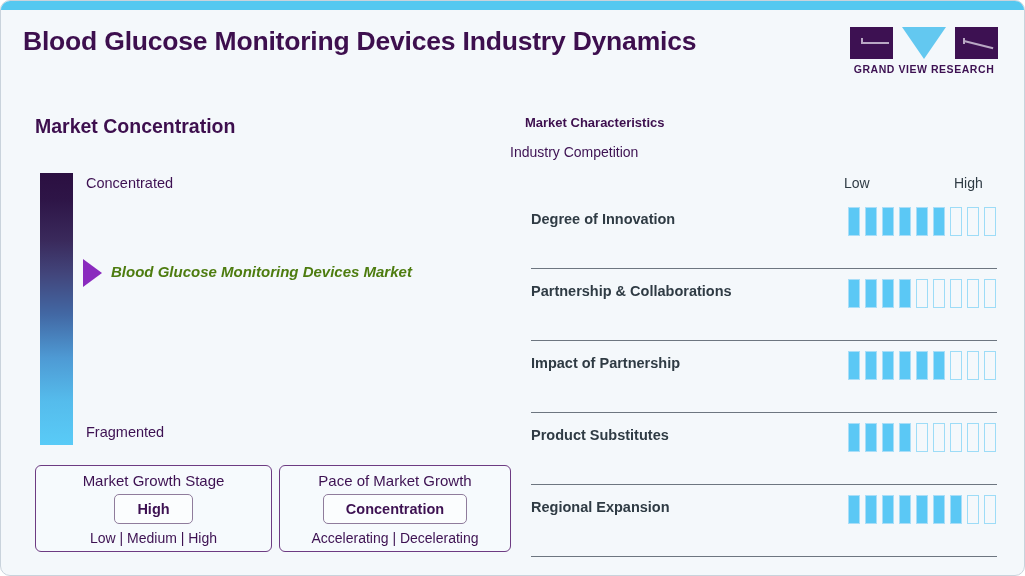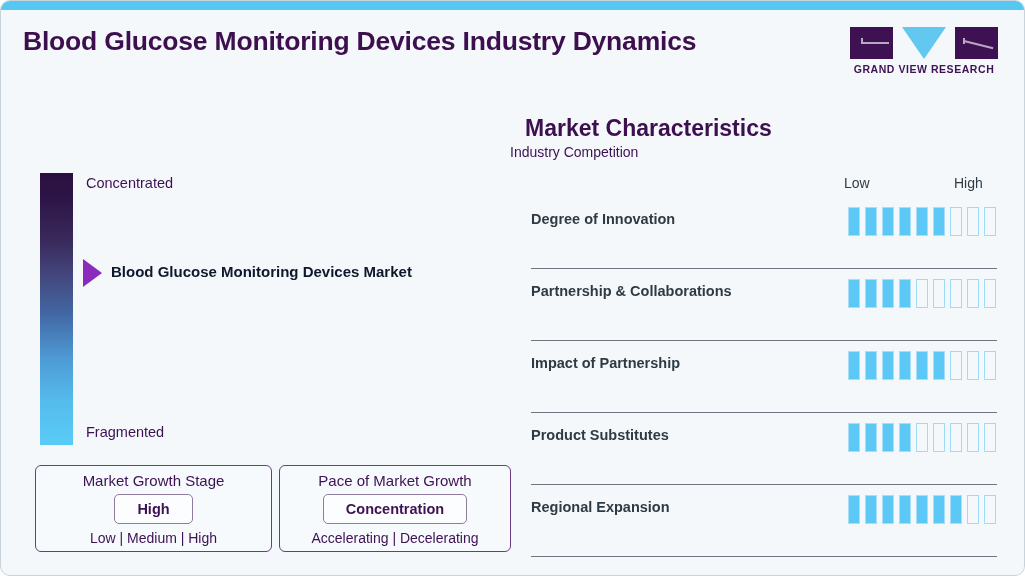--- a/index.html
+++ b/index.html
@@ -153,22 +153,23 @@
     border-top: 14px solid transparent;
     border-bottom: 14px solid transparent;
     border-left: 19px solid #8a2bbe;
   }
   #marker-label {
     position: absolute;
     left: 110px;
     top: 262px;
     font-size: 15px;
     font-weight: bold;
-    color: #0f172a;
-    white-space: nowrap;
+    color: #4d7c0f;
+    white-space: nowrap;
+    font-style: italic;
   }
 
   
   .stage-box {
     position: absolute;
     top: 464px;
     height: 87px;
     box-sizing: border-box;
     border: 1px solid #6d3b82;
     border-radius: 6px;
@@ -203,21 +204,21 @@
     font-size: 14px;
     color: #3d1152;
     white-space: nowrap;
   }
 
   
   #right-panel-title {
     position: absolute;
     left: 524px;
     top: 114px;
-    font-size: 23px;
+    font-size: 13px;
     font-weight: bold;
     color: #3d0f4e;
   }
   #right-panel-subtitle {
     position: absolute;
     left: 509px;
     top: 143px;
     font-size: 14px;
     color: #3d1152;
   }
@@ -295,20 +296,21 @@
       <div class="logo-notch" id="logo-g-notch-h"></div>
       <div class="logo-notch" id="logo-g-notch-v"></div>
       <div id="logo-v"></div>
       <div class="logo-block" id="logo-r"></div>
       <div class="logo-notch" id="logo-r-notch"></div>
       <div class="logo-notch" id="logo-r-notch2"></div>
     </div>
     <div id="logo-text">GRAND VIEW RESEARCH</div>
   </div>
 
+  <div id="left-panel-title">Market Concentration</div>
 
   <div id="gradient-bar"></div>
   <div id="label-concentrated">Concentrated</div>
   <div id="label-fragmented">Fragmented</div>
 
   <div id="marker-arrow"></div>
   <div id="marker-label">Blood Glucose Monitoring Devices Market</div>
 
   <div class="stage-box" id="stage-box-growth">
     <div class="stage-heading">Market Growth Stage</div>

